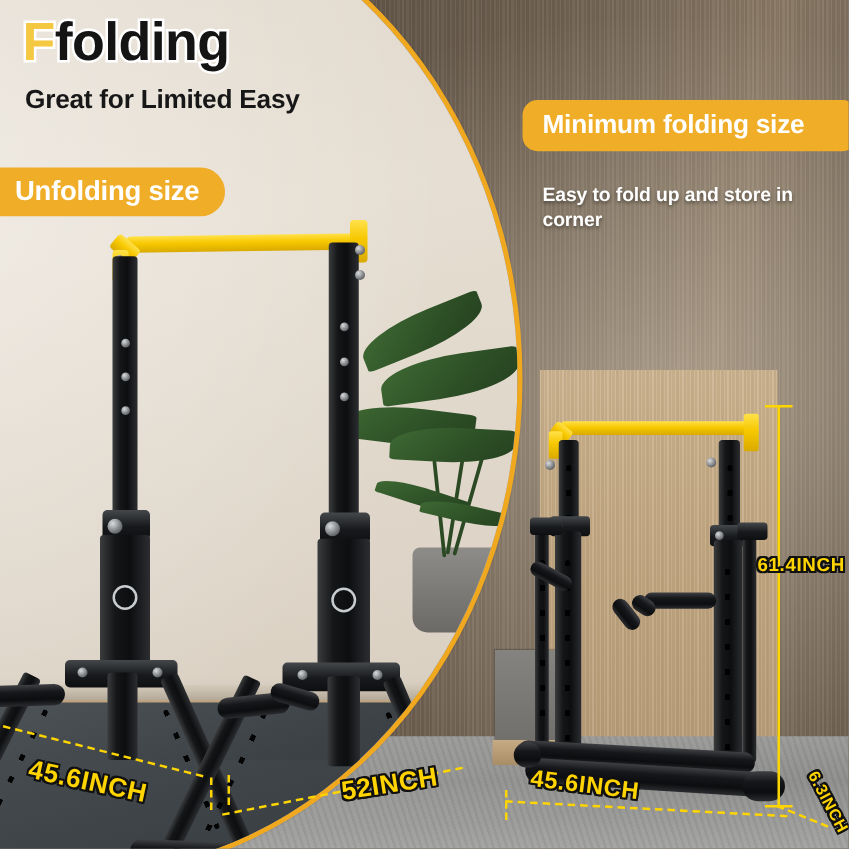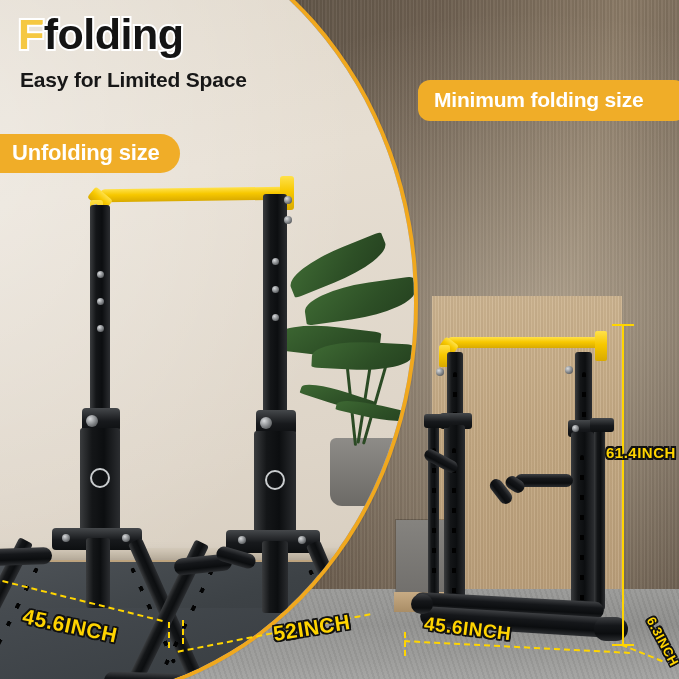--- a/index.html
+++ b/index.html
@@ -247,20 +247,21 @@
 
       <div class="dash-h" style="left:404px;top:646px;width:226px;transform:rotate(3deg);"></div>
       <div class="dash-v" style="left:404px;top:632px;height:24px;"></div>
       <div class="dimlabel" style="left:424px;top:618px;font-size:19px;transform:rotate(7deg);">45.6INCH</div>
 
       <div class="dash-h" style="left:620px;top:652px;width:44px;transform:rotate(22deg);"></div>
       <div class="dimlabel" style="left:636px;top:634px;font-size:13px;transform:rotate(62deg);">6.3INCH</div>
     </div>
 
     <div class="badge-right">Minimum folding size</div>
+    <div class="sub-right">Easy to fold up and store in corner</div>
   </div>
 
   <div class="oval">
     <div class="oval-inner">
       <div class="wall-left"></div>
       <div class="baseboard"></div>
       <div class="floor-left"></div>
       <div class="mat"></div>
       <div class="mat2"></div>
 
@@ -342,16 +343,16 @@
     <div class="dash-h" style="left:0px;top:600px;width:165px;transform:rotate(14deg);"></div>
     <div class="dash-v" style="left:168px;top:622px;height:26px;"></div>
     <div class="dimlabel" style="left:22px;top:614px;font-size:21px;transform:rotate(12deg);">45.6INCH</div>
 
     <div class="dash-h" style="left:176px;top:632px;width:196px;transform:rotate(-11deg);"></div>
     <div class="dash-v" style="left:182px;top:620px;height:24px;"></div>
     <div class="dimlabel" style="left:273px;top:616px;font-size:21px;transform:rotate(-9deg);">52INCH</div>
   </div>
 
   <div class="title"><span class="f">F</span><span>folding</span></div>
-  <div class="subtitle">Easy for Limited Space</div>
+  <div class="subtitle">Great for Limited Easy</div>
   <div class="badge-left">Unfolding size</div>
 
 </div>
 
 </body></html>

